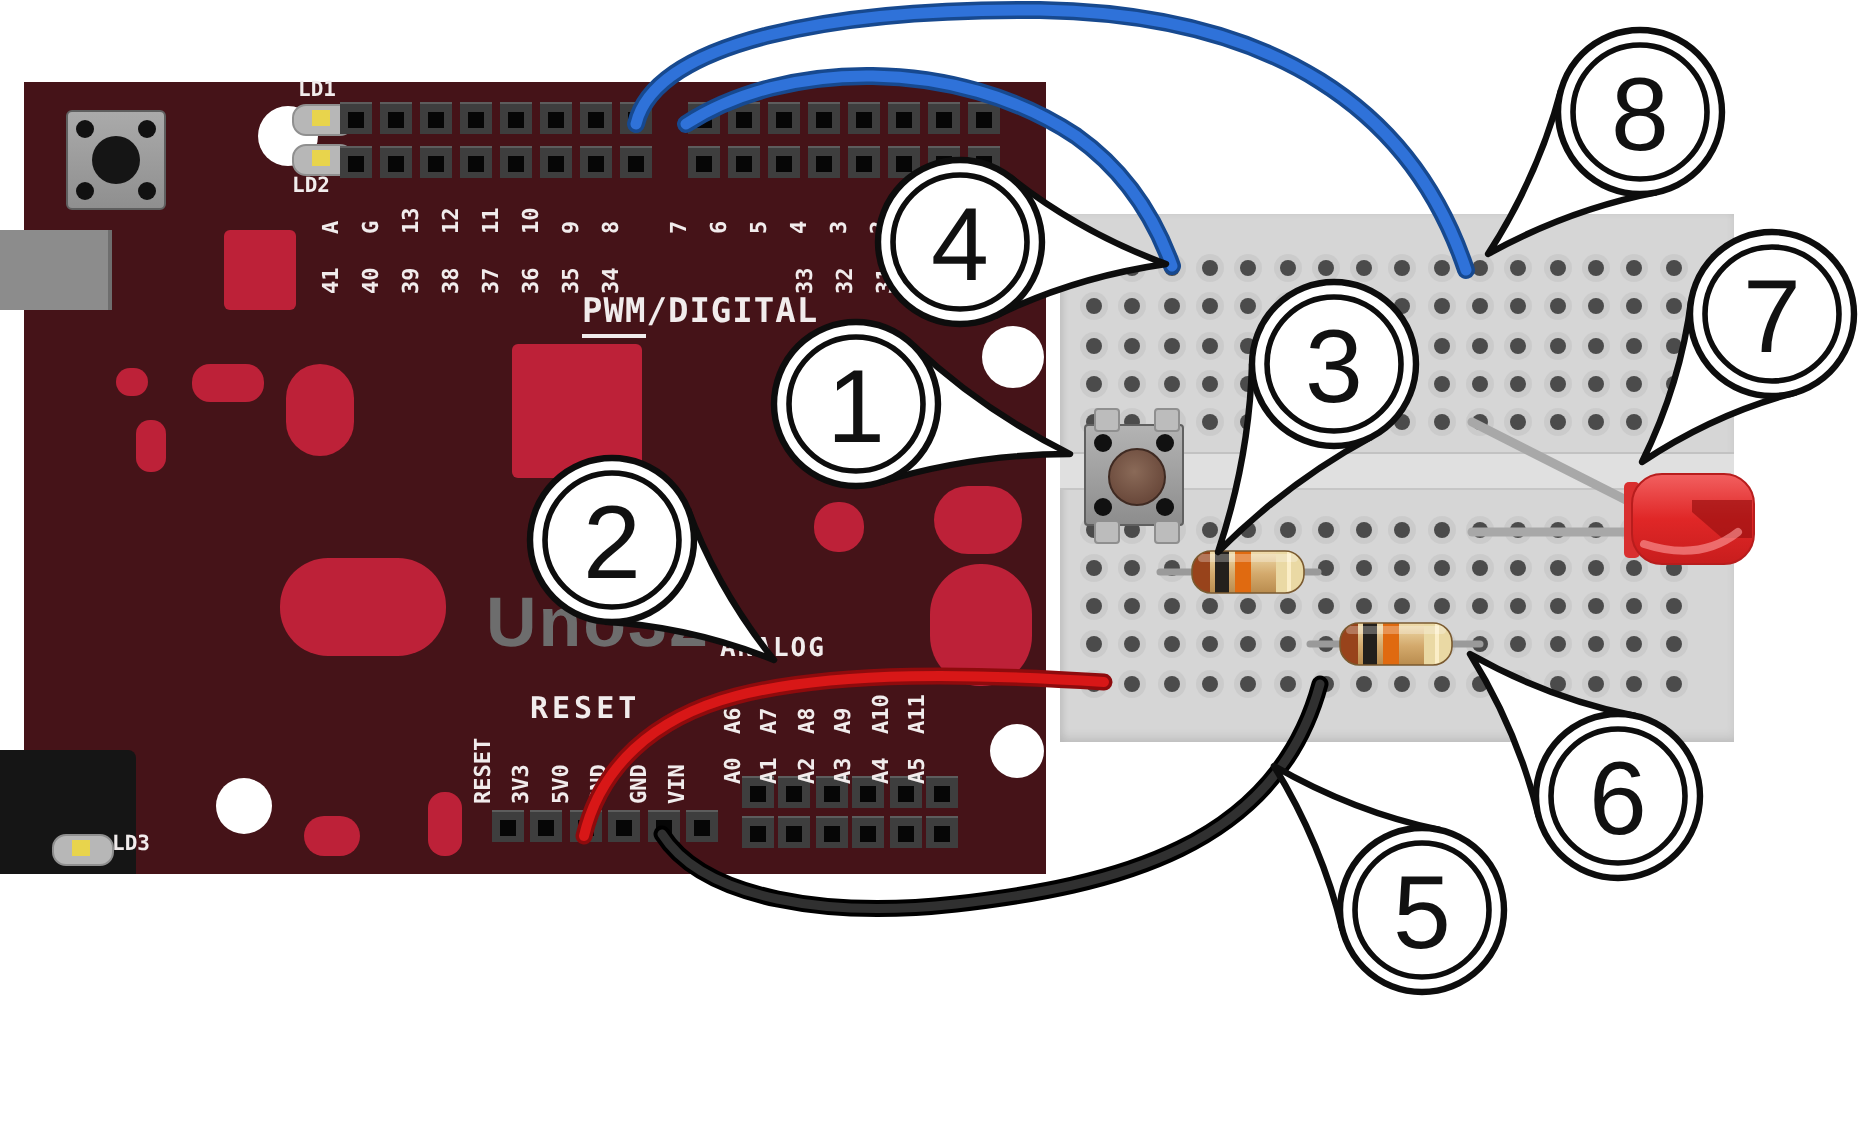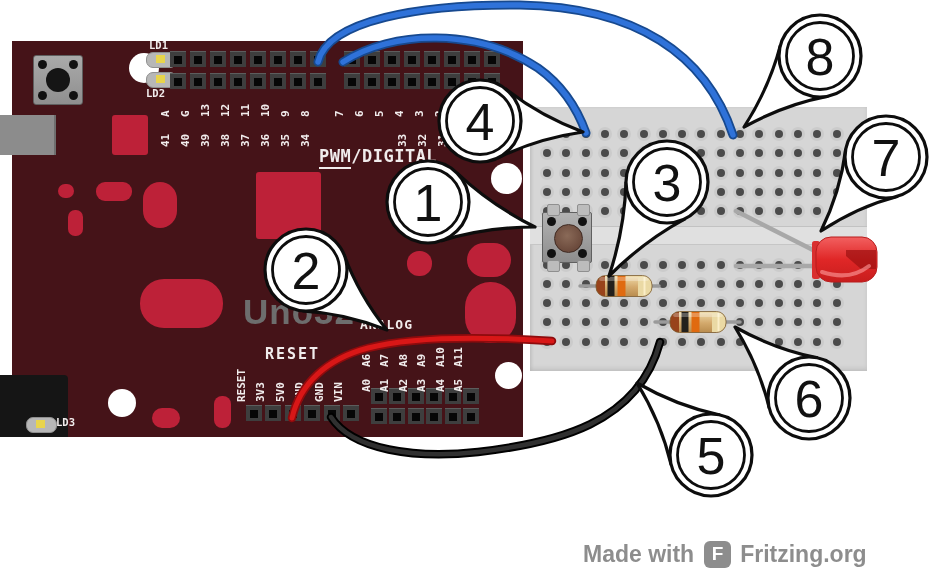--- a/index.html
+++ b/index.html
@@ -10,21 +10,21 @@
   .mount-hole{position:absolute;background:#ffffff;border-radius:50%;}
   #reset-btn{position:absolute;left:21px;top:14px;width:48px;height:48px;background:linear-gradient(#aaaaaa,#8f8f8f);border:1px solid #5f5f5f;border-radius:3px;}
   #reset-btn .dot{position:absolute;width:9px;height:9px;background:#111;border-radius:50%;}
   #reset-btn .core{position:absolute;left:50%;top:50%;width:24px;height:24px;margin:-12px 0 0 -12px;background:#151515;border-radius:50%;}
   #usb{position:absolute;left:-12px;top:74px;width:54px;height:40px;background:#8c8c8c;border-right:2px solid #6e6e6e;}
   #jack{position:absolute;left:-12px;top:334px;width:68px;height:62px;background:#151515;border-radius:0 4px 0 0;}
   .ld-pill{position:absolute;width:29px;height:14px;background:#b7b7b7;border-radius:7px;border:1px solid #8f8f8f;}
   .ld-pill .chip{position:absolute;left:9px;top:2px;width:9px;height:8px;background:#e8d44c;}
   .silk{position:absolute;color:#f1ecec;font-family:"DejaVu Sans Mono",monospace;font-weight:bold;white-space:nowrap;}
   .ld-label{font-size:10.5px;}
-  #pwm-digital{left:279px;top:105px;font-size:17px;letter-spacing:.5px;margin-left:28px;}
+  #pwm-digital{left:279px;top:105px;font-size:17px;letter-spacing:.5px;}
   #pwm-digital .ul{border-bottom:2px solid #f1ecec;padding-bottom:1px;}
   #power-label{left:253px;top:304px;font-size:15px;letter-spacing:2px;}
   #analog-label{left:348px;top:276px;font-size:13px;letter-spacing:1px;}
   #board-name{position:absolute;left:231px;top:251px;color:#6d6d6d;font-size:35px;font-weight:bold;letter-spacing:1px;font-family:"Liberation Sans",sans-serif;}
   .socket{position:absolute;width:16px;height:16px;background:#3e3e3e;border-top:1px solid #5d5d5d;box-sizing:border-box;}
   .socket .in{position:absolute;left:4px;top:4px;width:8px;height:8px;background:#060606;}
   .vlabel{position:absolute;height:12px;line-height:12px;color:#f1ecec;font-family:"DejaVu Sans Mono",monospace;font-weight:bold;font-size:11px;white-space:nowrap;transform-origin:left bottom;transform:rotate(-90deg);}
   
   #breadboard{position:absolute;left:530px;top:107px;width:337px;height:264px;background:#d6d6d6;box-shadow:inset 0 -3px 4px rgba(0,0,0,.08), inset 2px 0 3px rgba(0,0,0,.06);}
   #bb-channel{position:absolute;left:0;top:119px;width:337px;height:19px;background:#e0e0e0;border-top:1px solid #c2c2c2;border-bottom:1px solid #c6c6c6;box-sizing:border-box;}
@@ -579,18 +579,13 @@
         <text x="886" y="176" text-anchor="middle" font-size="52" fill="#111111" font-family="&quot;Liberation Sans&quot;, sans-serif">7</text>
       </g>
       <g>
         <path d="M828.1696045361285,96.1778242532279 Q784.6551214742418,104.55779288229907 744,127 Q769.1527977718218,87.96375624308891 780.4701469902209,45.11924997873513" fill="#ffffff" stroke="#0d0d0d" stroke-width="3.2" stroke-linejoin="round"></path>
         <circle cx="820" cy="56" r="41" fill="#ffffff" stroke="#0d0d0d" stroke-width="3.2"></circle>
         <circle cx="820" cy="56" r="33.5" fill="none" stroke="#0d0d0d" stroke-width="2.8"></circle>
         <text x="820" y="75" text-anchor="middle" font-size="52" fill="#111111" font-family="&quot;Liberation Sans&quot;, sans-serif">8</text>
       </g>
     </svg>
 
-  <div id="footer">
-    <span>Made with</span>
-    <span id="fritzing-logo">F</span>
-    <span>Fritzing.org</span>
-  </div>
 </div>
 
 </body></html>

